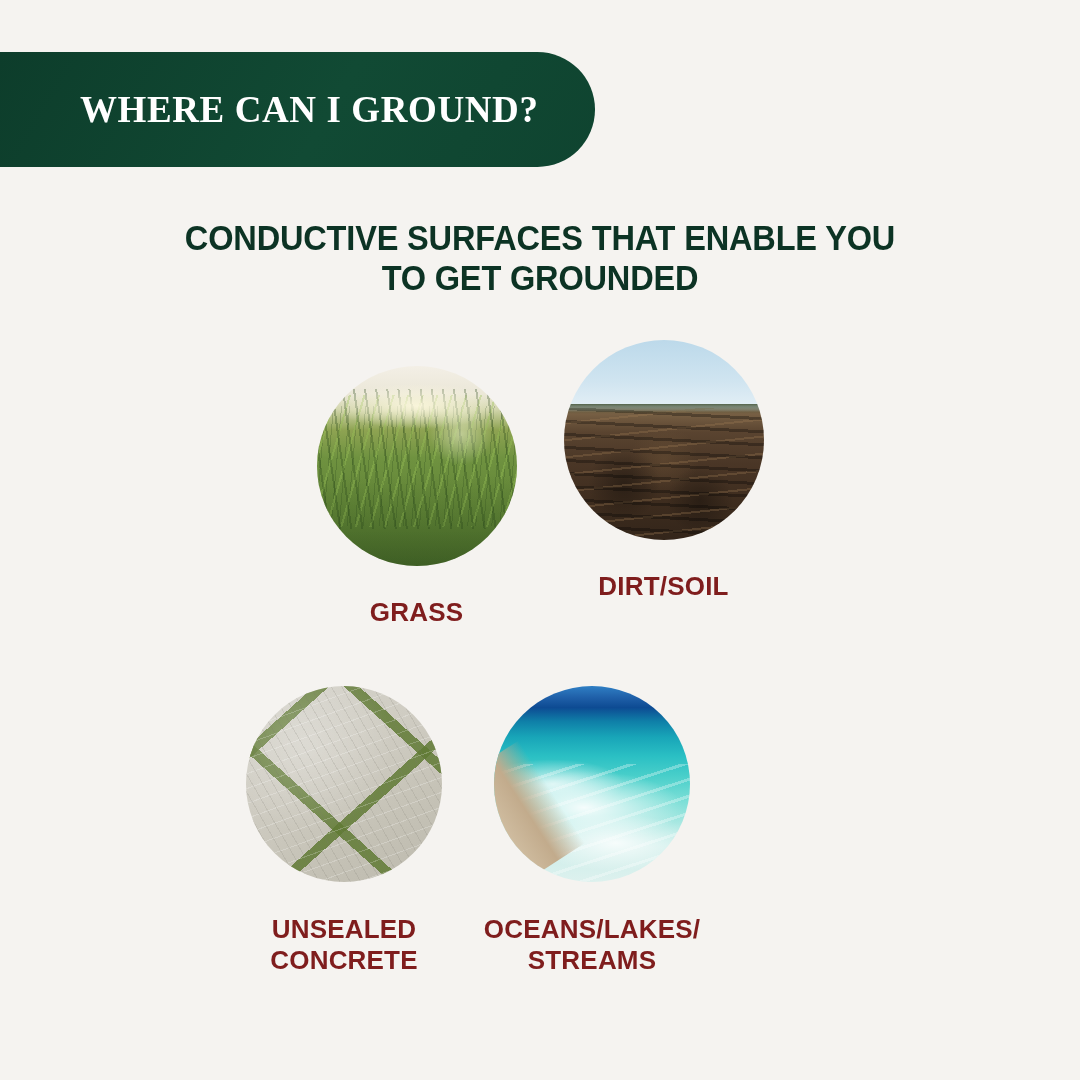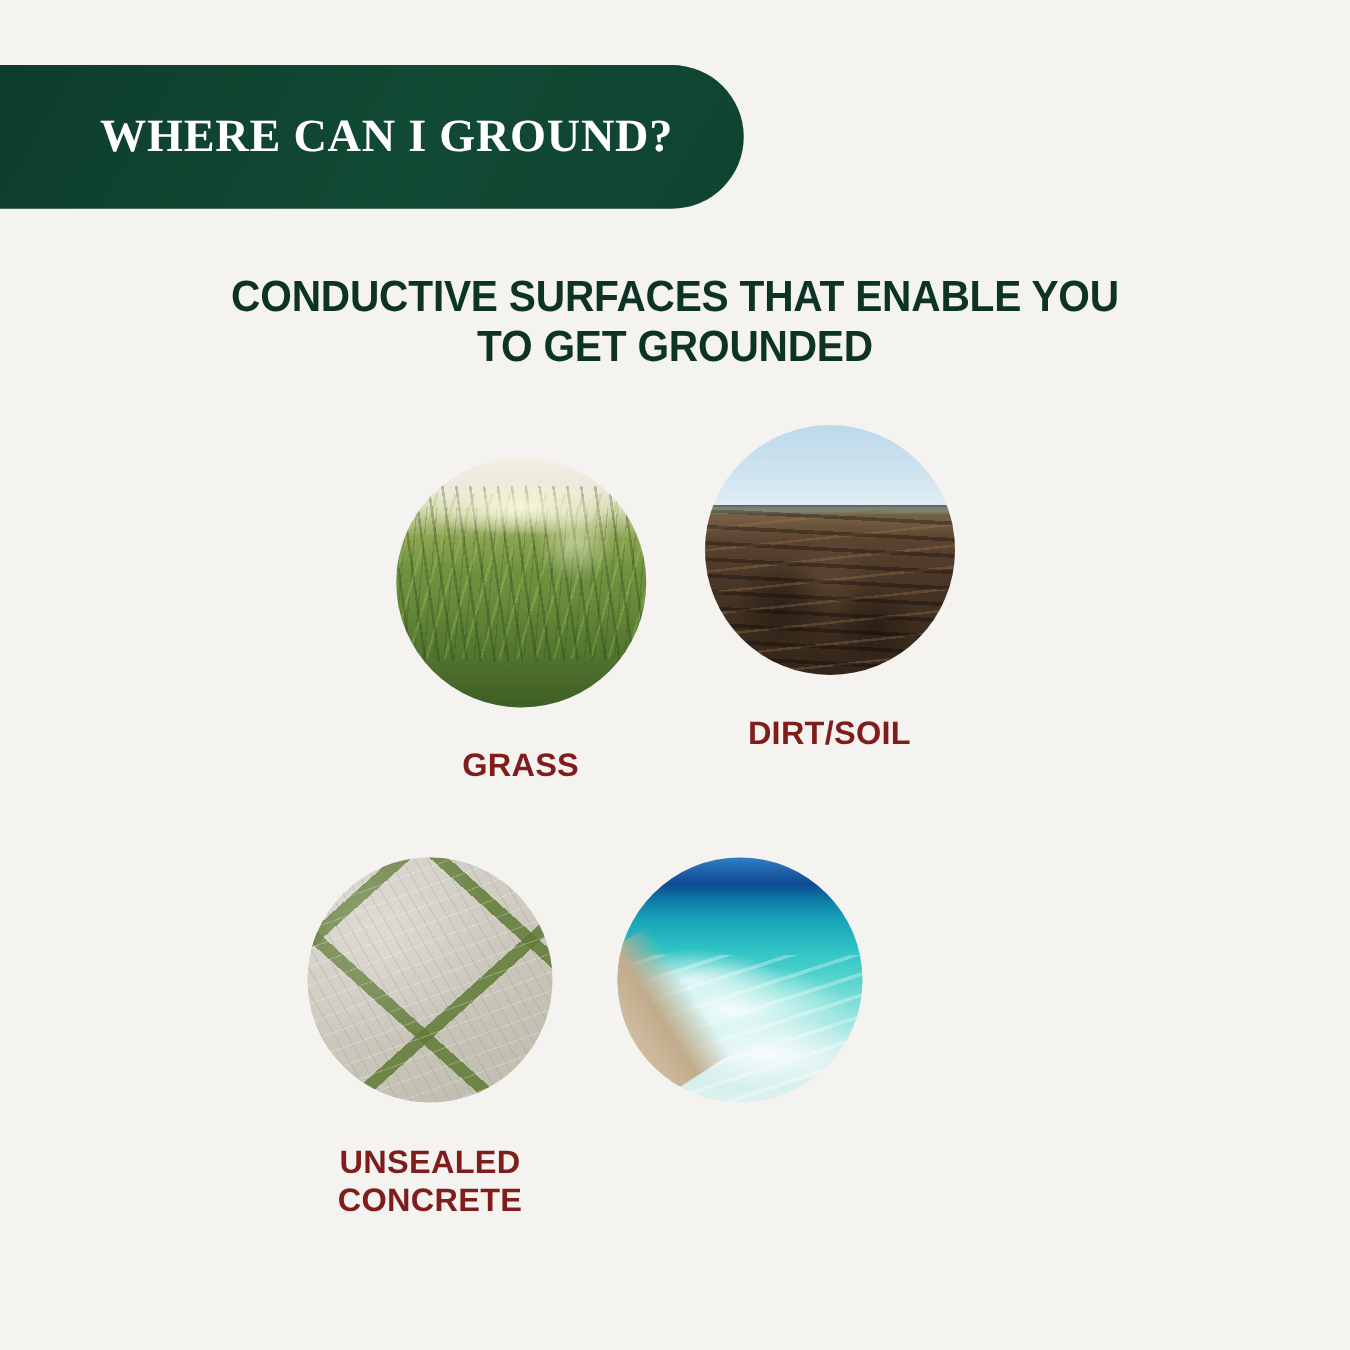--- a/index.html
+++ b/index.html
@@ -385,15 +385,16 @@
     </div>
     <div class="label">UNSEALED<br>CONCRETE</div>
   </div>
 
 
 
   <div class="cell">
     <div class="circle-wrap">
       <div class="circle tex-ocean"></div>
     </div>
+    <div class="label">OCEANS/LAKES/<br>STREAMS</div>
   </div>
 
 </div>
 
 </body></html>

